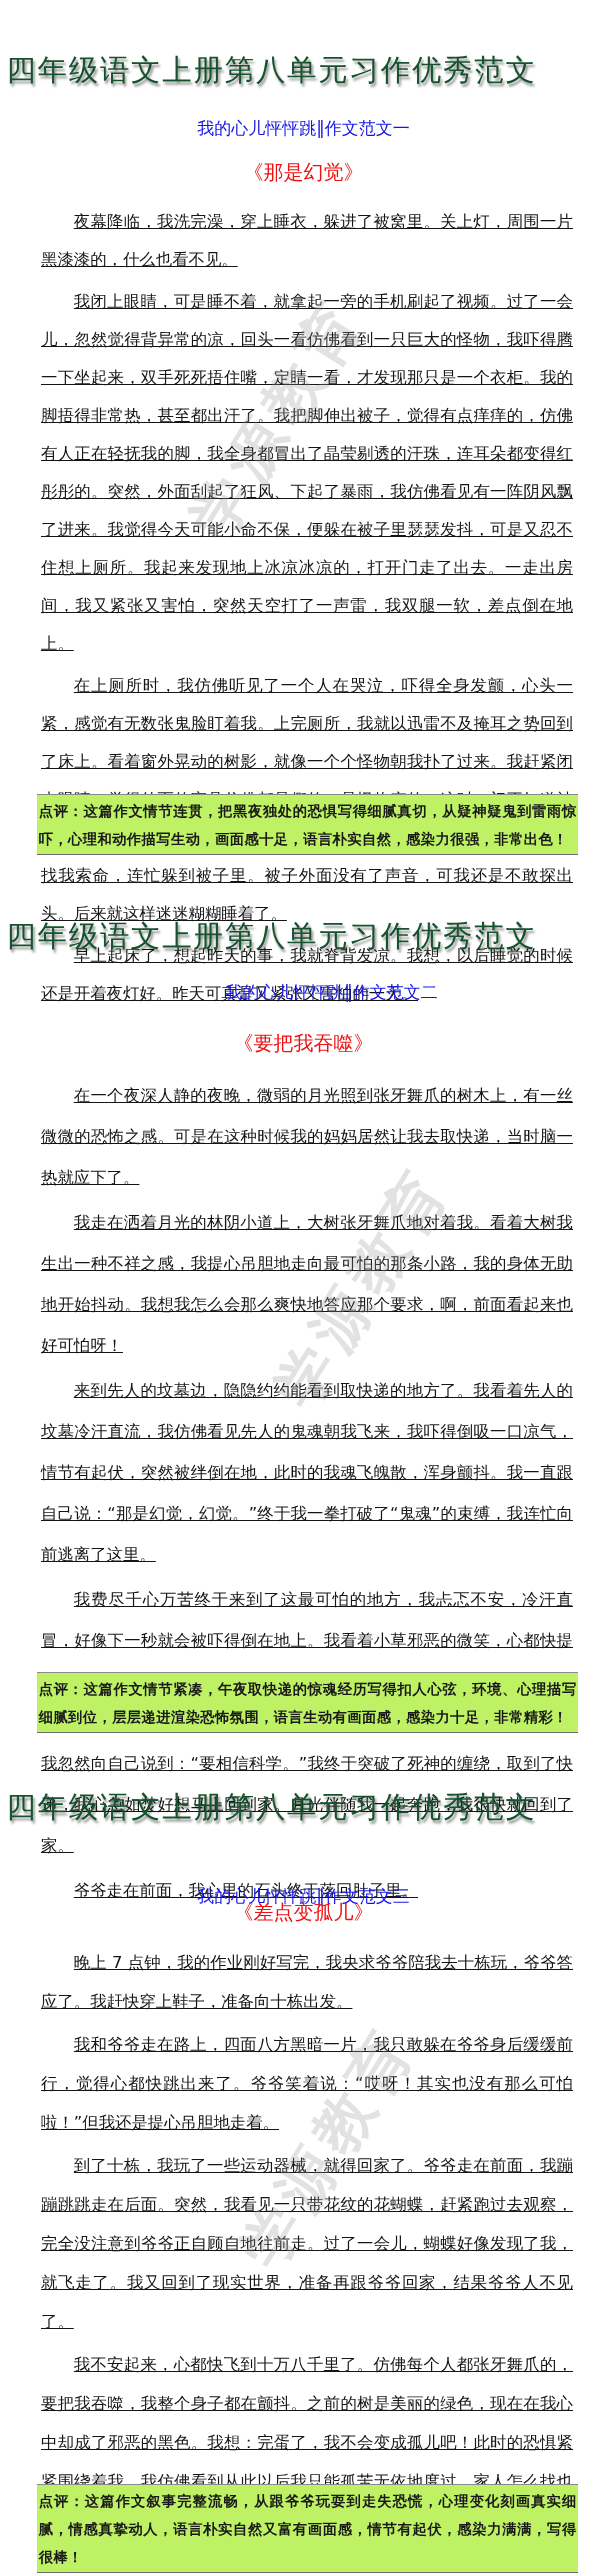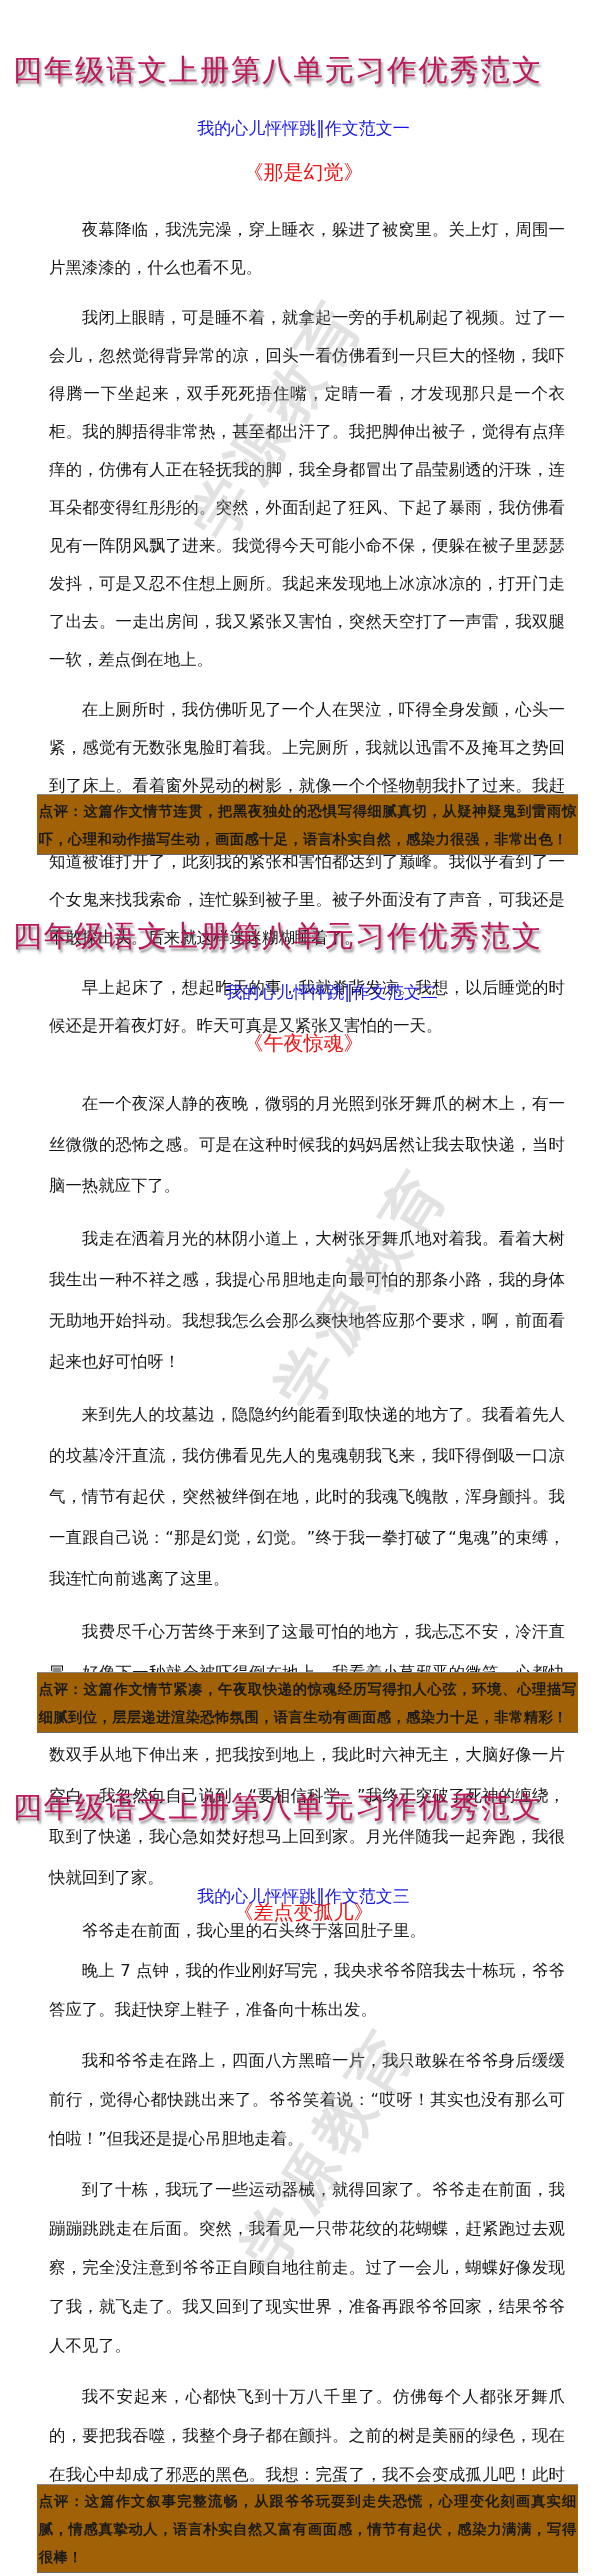--- a/index.html
+++ b/index.html
@@ -1,30 +1,30 @@
 <!DOCTYPE html>
 <html style="font-size:13.5px"><head>
 <meta charset="utf-8">
 <style>
   html, body { margin: 0; padding: 0; background: #ffffff; }
   body { width: 607px; height: 2576px; position: relative; overflow: hidden;
          font-family: "DejaVu Sans", "Liberation Sans", sans-serif; color: #111; }
   .section { position: absolute; left: 0; width: 607px; }
-  .main-title { position: absolute; left: 0; width: 543px; text-align: right;
-                font-size: 29.5px; letter-spacing: 1.7px; color: #be185d;
+  .main-title { position: absolute; left: 0; width: 543px; text-align: center;
+                font-size: 29.5px; letter-spacing: 1.7px; color: #14532d;
                 text-shadow: 1.7px 2.5px 2.5px rgba(0,0,0,0.45); white-space: nowrap; }
   .subtitle { position: absolute; left: 0; width: 607px; text-align: center;
               font-size: 17px; color: #1414e6; white-space: nowrap; }
   .essay-title { position: absolute; left: 0; width: 607px; text-align: center;
                  font-size: 20px; color: #ee1111; white-space: nowrap; }
   .body-text { position: absolute; left: 37px; width: 540px; font-size: 16.4px;
                line-height: 38px; color: #151515; text-align: justify; }
-  .body-text p { margin: 12px; text-indent: 2em; }
+  .body-text p { margin: 4px; text-indent: 2em; text-decoration: underline; }
   .body-text.sec2 { line-height: 41px; }
-  .comment { position: absolute; left: 37px; width: 538px; background: #a16207;
+  .comment { position: absolute; left: 37px; width: 538px; background: #bef264;
              border-top: 1.7px solid #8a8a8a; border-bottom: 1.7px solid #6a6a6a;
              font-family: "DejaVu Serif", "Liberation Serif", serif; font-weight: bold;
              font-size: 14.3px; line-height: 28px; color: #1a1a1a; padding: 1.7px 1.7px 1.7px 1.7px;
              letter-spacing: 0.4px; text-align: justify; }
   .watermark { position: absolute; font-size: 59px; color: rgba(150,150,150,0.28);
                transform: rotate(-58deg); white-space: nowrap; font-weight: bold;
                pointer-events: none; letter-spacing: 8.4px; }
 </style>
 </head>
 <body>
@@ -38,21 +38,21 @@
     <p>我闭上眼睛，可是睡不着，就拿起一旁的手机刷起了视频。过了一会儿，忽然觉得背异常的凉，回头一看仿佛看到一只巨大的怪物，我吓得腾一下坐起来，双手死死捂住嘴，定睛一看，才发现那只是一个衣柜。我的脚捂得非常热，甚至都出汗了。我把脚伸出被子，觉得有点痒痒的，仿佛有人正在轻抚我的脚，我全身都冒出了晶莹剔透的汗珠，连耳朵都变得红彤彤的。突然，外面刮起了狂风、下起了暴雨，我仿佛看见有一阵阴风飘了进来。我觉得今天可能小命不保，便躲在被子里瑟瑟发抖，可是又忍不住想上厕所。我起来发现地上冰凉冰凉的，打开门走了出去。一走出房间，我又紧张又害怕，突然天空打了一声雷，我双腿一软，差点倒在地上。</p>
     <p>在上厕所时，我仿佛听见了一个人在哭泣，吓得全身发颤，心头一紧，感觉有无数张鬼脸盯着我。上完厕所，我就以迅雷不及掩耳之势回到了床上。看着窗外晃动的树影，就像一个个怪物朝我扑了过来。我赶紧闭上眼睛，觉得外面的家具仿佛都是假的，是怪物变的。这时，门不知道被谁打开了，此刻我的紧张和害怕都达到了巅峰。我似乎看到了一个女鬼来找我索命，连忙躲到被子里。被子外面没有了声音，可我还是不敢探出头。后来就这样迷迷糊糊睡着了。</p>
     <p>早上起床了，想起昨天的事，我就脊背发凉。我想，以后睡觉的时候还是开着夜灯好。昨天可真是又紧张又害怕的一天。</p>
   </div>
   <div class="comment" style="top:794px;">点评：这篇作文情节连贯，把黑夜独处的恐惧写得细腻真切，从疑神疑鬼到雷雨惊吓，心理和动作描写生动，画面感十足，语言朴实自然，感染力很强，非常出色！</div>
 </div>
 
 <div class="section" style="top:0;">
   <div class="main-title" style="top:917px;">四年级语文上册第八单元习作优秀范文</div>
   <div class="subtitle" style="top:981px;padding-left:28px;">我的心儿怦怦跳‖作文范文二</div>
-  <div class="essay-title" style="top:1030px;">《午夜惊魂》</div>
+  <div class="essay-title" style="top:1030px;">《要把我吞噬》</div>
   <div class="body-text sec2" style="top:1071px;">
     <p>在一个夜深人静的夜晚，微弱的月光照到张牙舞爪的树木上，有一丝微微的恐怖之感。可是在这种时候我的妈妈居然让我去取快递，当时脑一热就应下了。</p>
     <p>我走在洒着月光的林阴小道上，大树张牙舞爪地对着我。看着大树我生出一种不祥之感，我提心吊胆地走向最可怕的那条小路，我的身体无助地开始抖动。我想我怎么会那么爽快地答应那个要求，啊，前面看起来也好可怕呀！</p>
     <p>来到先人的坟墓边，隐隐约约能看到取快递的地方了。我看着先人的坟墓冷汗直流，我仿佛看见先人的鬼魂朝我飞来，我吓得倒吸一口凉气，情节有起伏，突然被绊倒在地，此时的我魂飞魄散，浑身颤抖。我一直跟自己说：“那是幻觉，幻觉。”终于我一拳打破了“鬼魂”的束缚，我连忙向前逃离了这里。</p>
     <p>我费尽千心万苦终于来到了这最可怕的地方，我忐忑不安，冷汗直冒，好像下一秒就会被吓得倒在地上。我看着小草邪恶的微笑，心都快提到嗓子眼了。我仿佛看见死神拿着一把长长的大刀向我冲来，还有无数双手从地下伸出来，把我按到地上，我此时六神无主，大脑好像一片空白，我忽然向自己说到：“要相信科学。”我终于突破了死神的缠绕，取到了快递，我心急如焚好想马上回到家。月光伴随我一起奔跑，我很快就回到了家。</p>
     <p>爷爷走在前面，我心里的石头终于落回肚子里。</p>
   </div>
   <div class="comment" style="top:1672px;">点评：这篇作文情节紧凑，午夜取快递的惊魂经历写得扣人心弦，环境、心理描写细腻到位，层层递进渲染恐怖氛围，语言生动有画面感，感染力十足，非常精彩！</div>
 </div>
 

